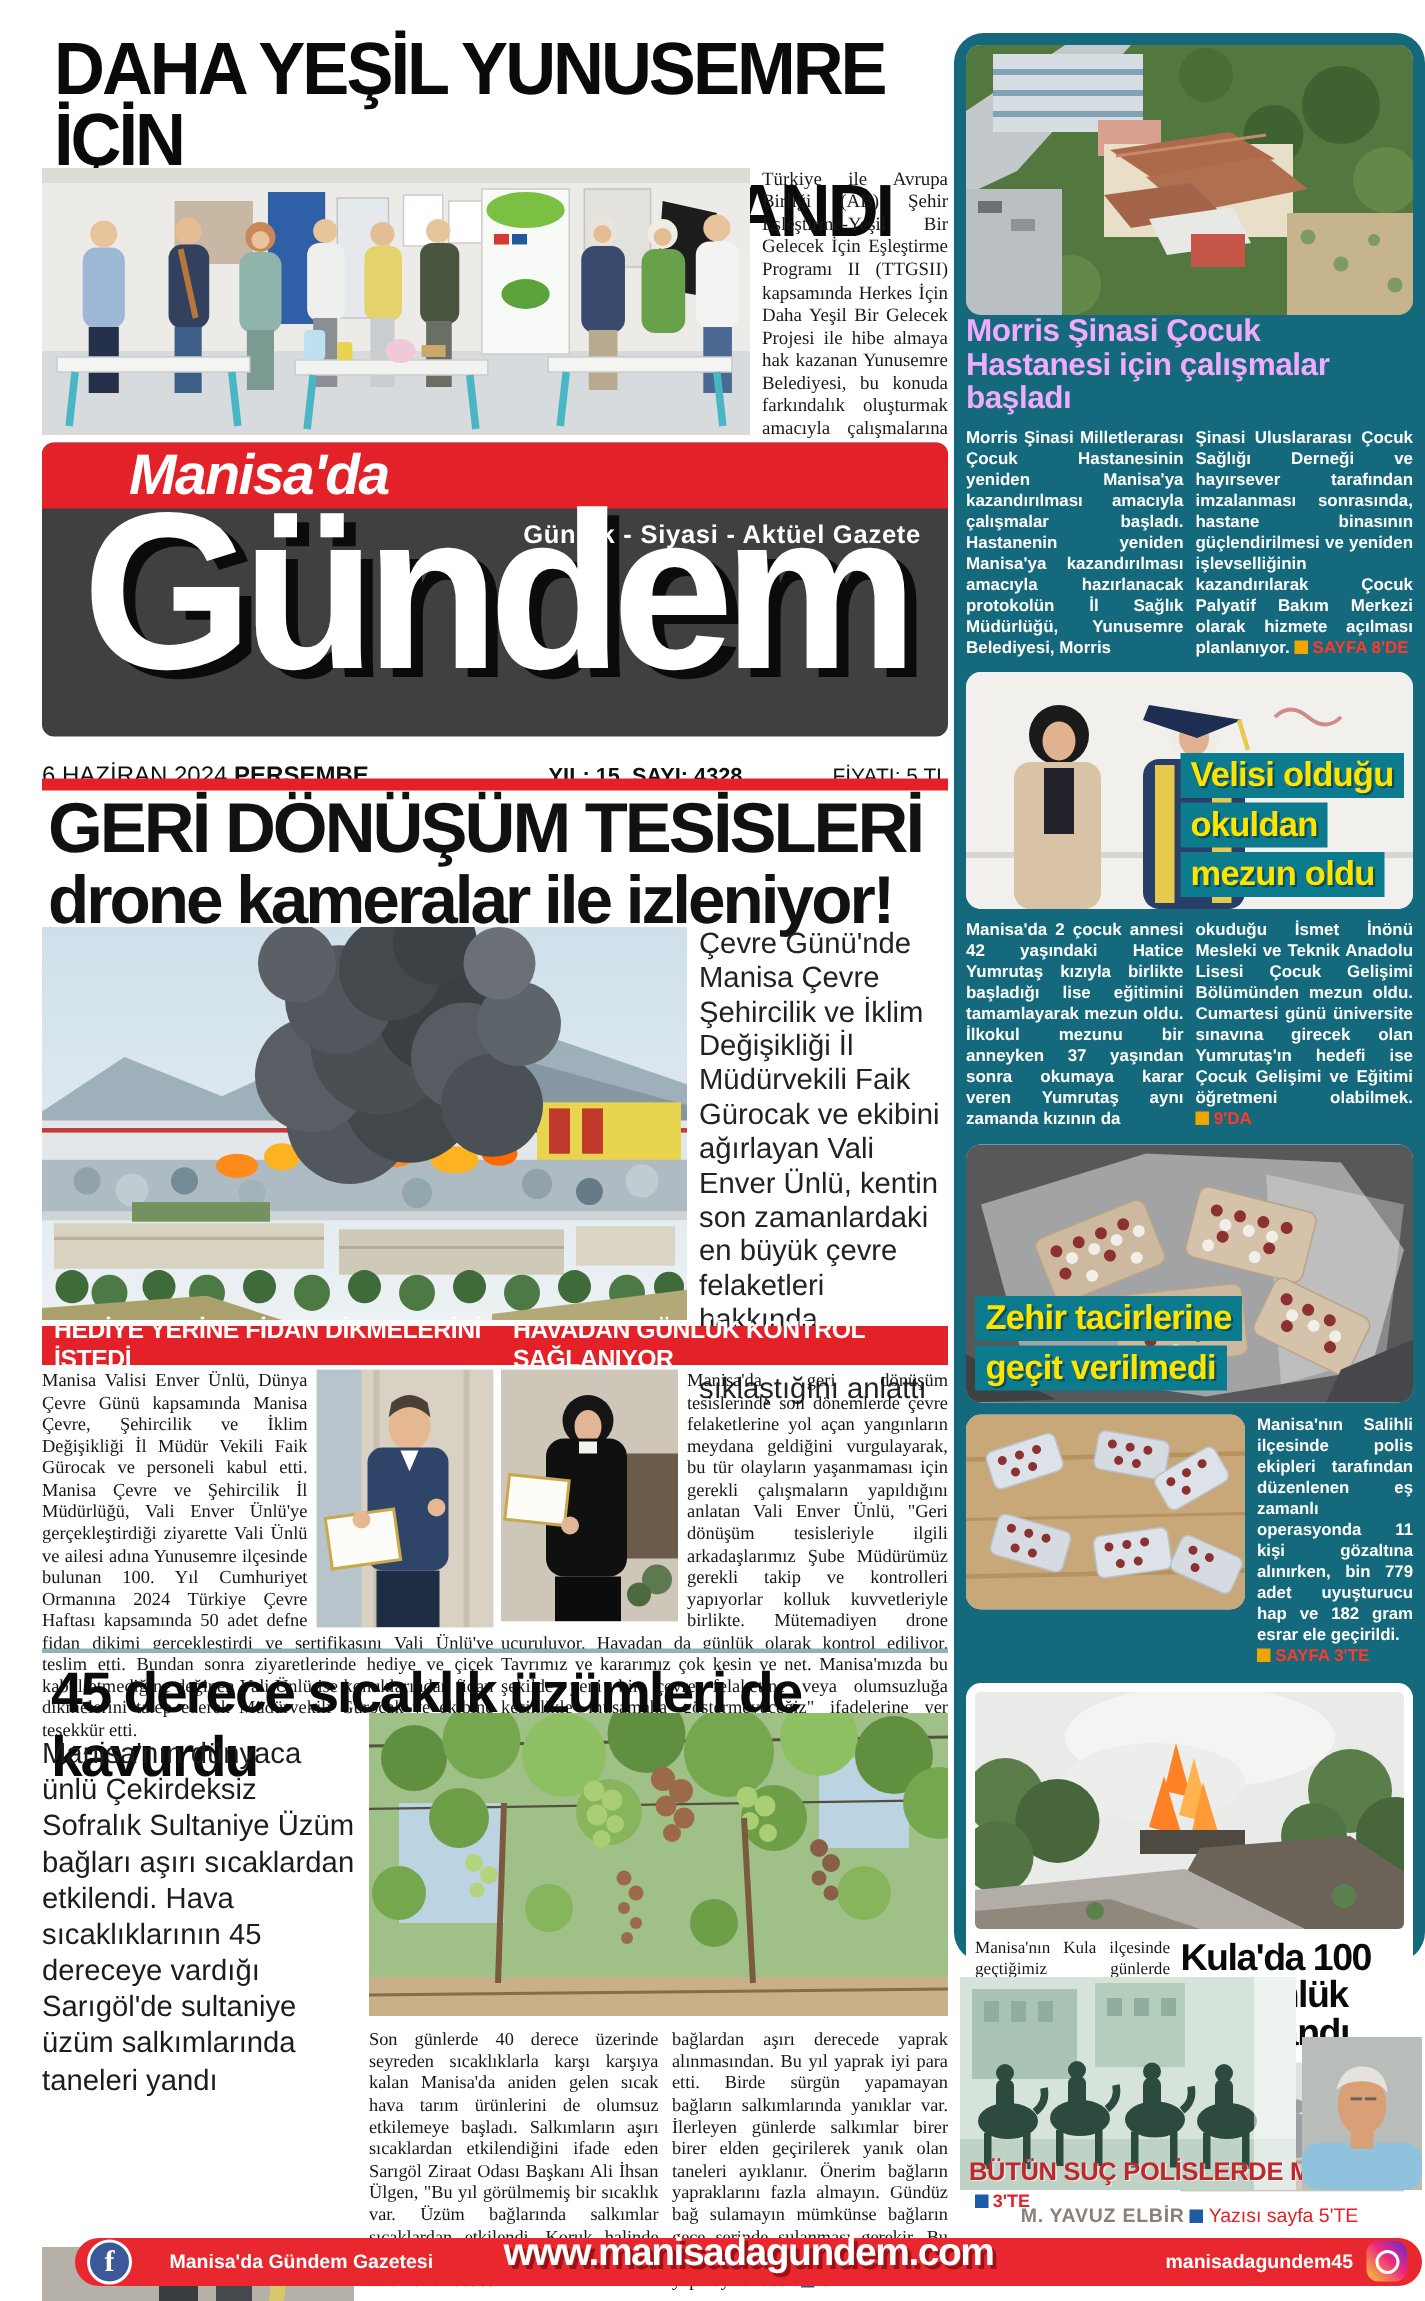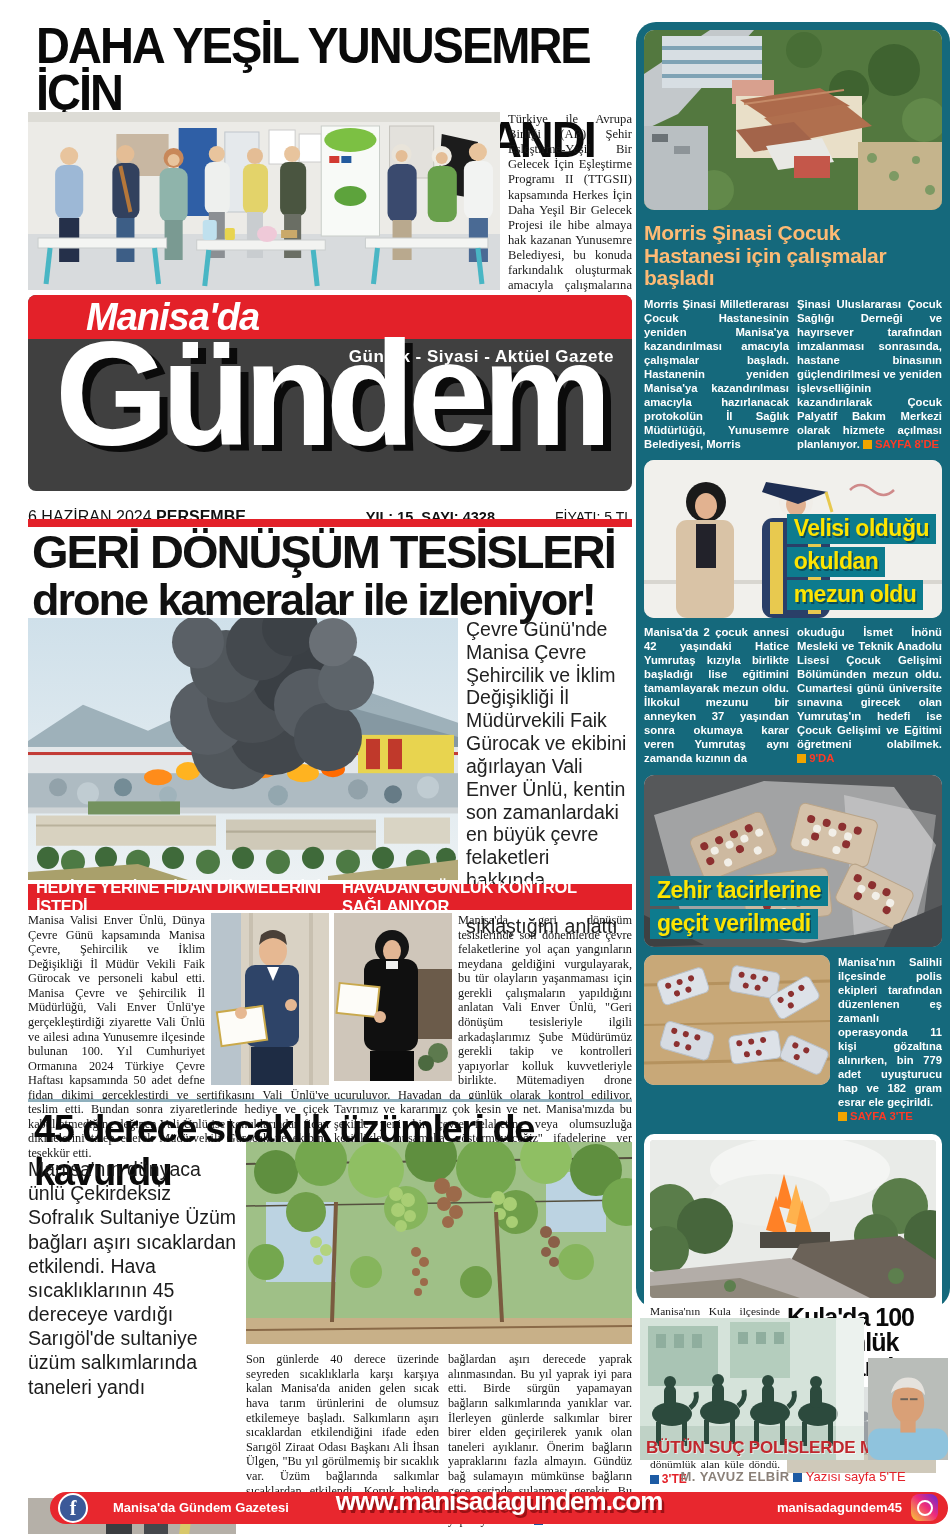--- a/index.html
+++ b/index.html
@@ -60,21 +60,21 @@
   #hand-photo{left:28px;top:1296px;width:208px;height:186px;}
   .gcol{position:absolute;top:1352px;font-family:"Liberation Serif",serif;font-size:12.2px;
         line-height:1.2;text-align:justify;color:#161616;}
   #grape-col1{left:246px;width:193px;}
   #grape-col2{left:448px;width:184px;}
   
   #sidebar{left:636px;top:22px;width:314px;height:1286px;background:#15697c;border-radius:20px;
            padding:8px;box-sizing:border-box;}
   #sidebar .ph{border-radius:10px;}
   #hospital-photo{height:180px;border-radius:14px 14px 8px 8px;}
-  .sb-headline{color:#fdba74;font-weight:800;font-size:21px;line-height:1.08;margin-top:12px;letter-spacing:-.3px;}
+  .sb-headline{color:#f0abfc;font-weight:800;font-size:21px;line-height:1.08;margin-top:0;letter-spacing:-.3px;}
   .sb-cols{display:flex;gap:8px;margin-top:7px;}
   .sb-col{width:145px;color:#fff;font-weight:700;font-size:11.3px;line-height:1.24;text-align:justify;}
   .sb-ref{font-weight:800;color:#ff3a26;font-size:11.3px;}
   #grad-photo{height:158px;margin-top:9px;}
   .chip-box{position:absolute;display:flex;flex-direction:column;align-items:flex-start;gap:3px;}
   .chip{background:#0d7b8e;color:#fde401;font-weight:900;font-size:23px;line-height:1;
         padding:3px 7px 4px;letter-spacing:-.5px;text-shadow:1.5px 1.5px 0 #0a4c5c;}
   #grad-chips{right:6px;bottom:8px;align-items:flex-start;}
   #pills1-photo{height:172px;margin-top:10px;}
   #drug-chips{left:6px;bottom:8px;}

